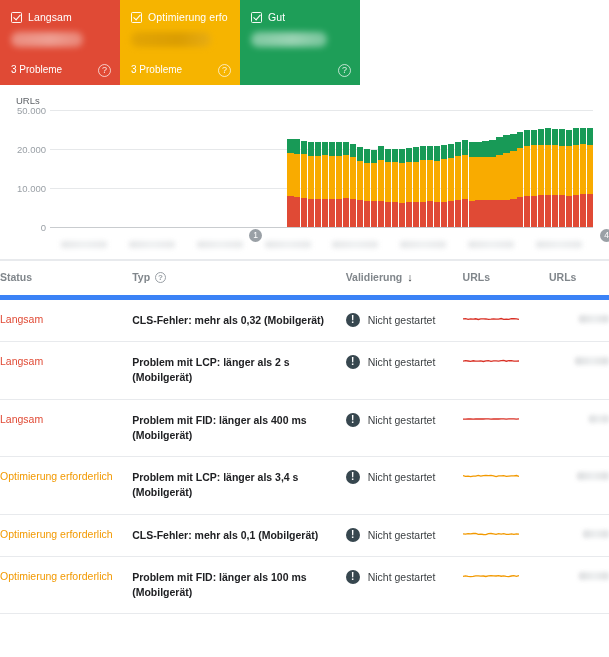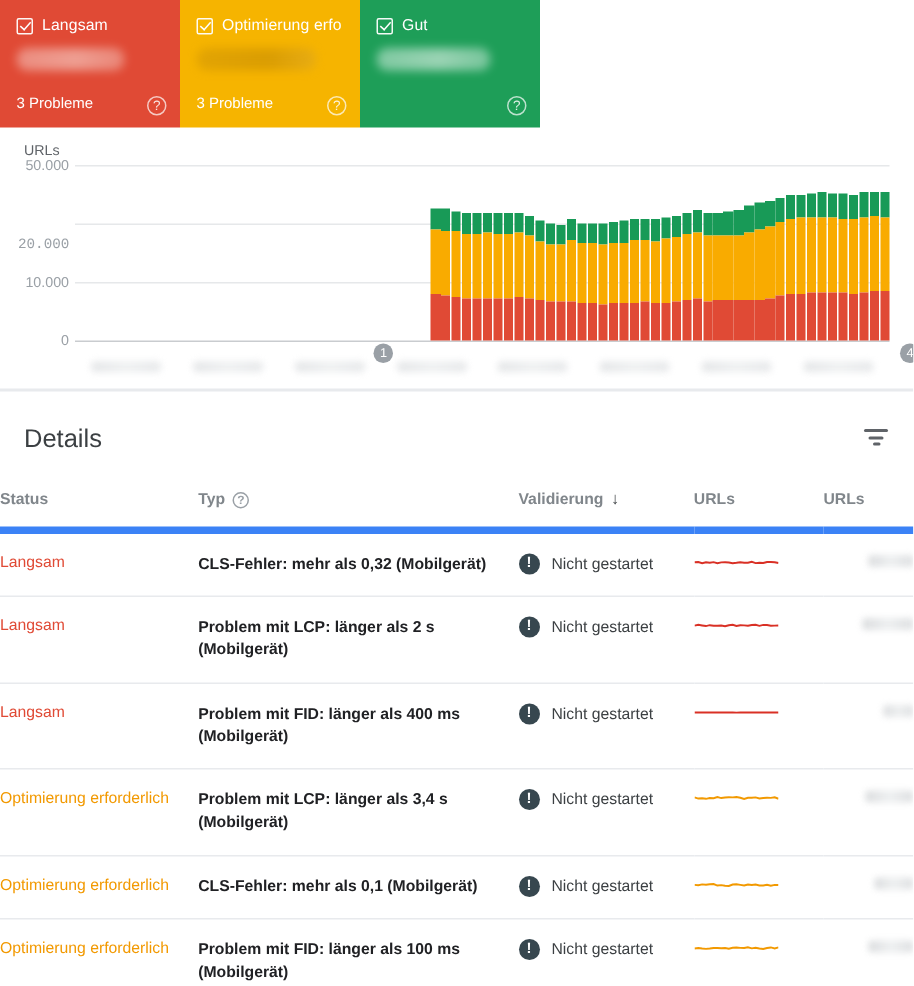--- a/index.html
+++ b/index.html
@@ -171,21 +171,21 @@
 
   <div class="chart-wrap">
     <div class="chart-ylabel">URLs</div>
     <div class="chart-box">
       <div id="grid">
           <div class="grid-line base" style="top: 117px;"></div>
           <div class="ytick" style="top: 117px;">0</div>
           <div class="grid-line" style="top: 78px;"></div>
           <div class="ytick" style="top: 78px;">10.000</div>
           <div class="grid-line" style="top: 39px;"></div>
-          <div class="ytick" style="top: 52px; font-family: Liberation Mono, monospace;">20.000</div>
+          <div class="ytick" style="top: 39px;">20.000</div>
           <div class="grid-line" style="top: 0px;"></div>
           <div class="ytick" style="top: 0px;">50.000</div>
         </div>
       <div class="bars" id="bars">
           <div class="bar empty"></div>
           <div class="bar empty"></div>
           <div class="bar empty"></div>
           <div class="bar empty"></div>
           <div class="bar empty"></div>
           <div class="bar empty"></div>
@@ -449,28 +449,20 @@
           <div class="xlab" style="left: 43.75%;"></div>
           <div class="xlab" style="left: 56.25%;"></div>
           <div class="xlab" style="left: 68.75%;"></div>
           <div class="xlab" style="left: 81.25%;"></div>
           <div class="xlab" style="left: 93.75%;"></div>
         </div>
     </div>
   </div>
 
   <div class="details">
-    <div class="details-head">
-      <div class="details-title">Details</div>
-      <div class="filter-ic">
-          <i></i>
-          <i></i>
-          <i></i>
-        </div>
-    </div>
 
     <table class="tbl">
       <thead>
         <tr>
           <th class="c-status">Status</th>
           <th class="c-typ">
             <span class="th-inline">
               <span>Typ</span>
               <span class="q-ic">?</span>
             </span>

